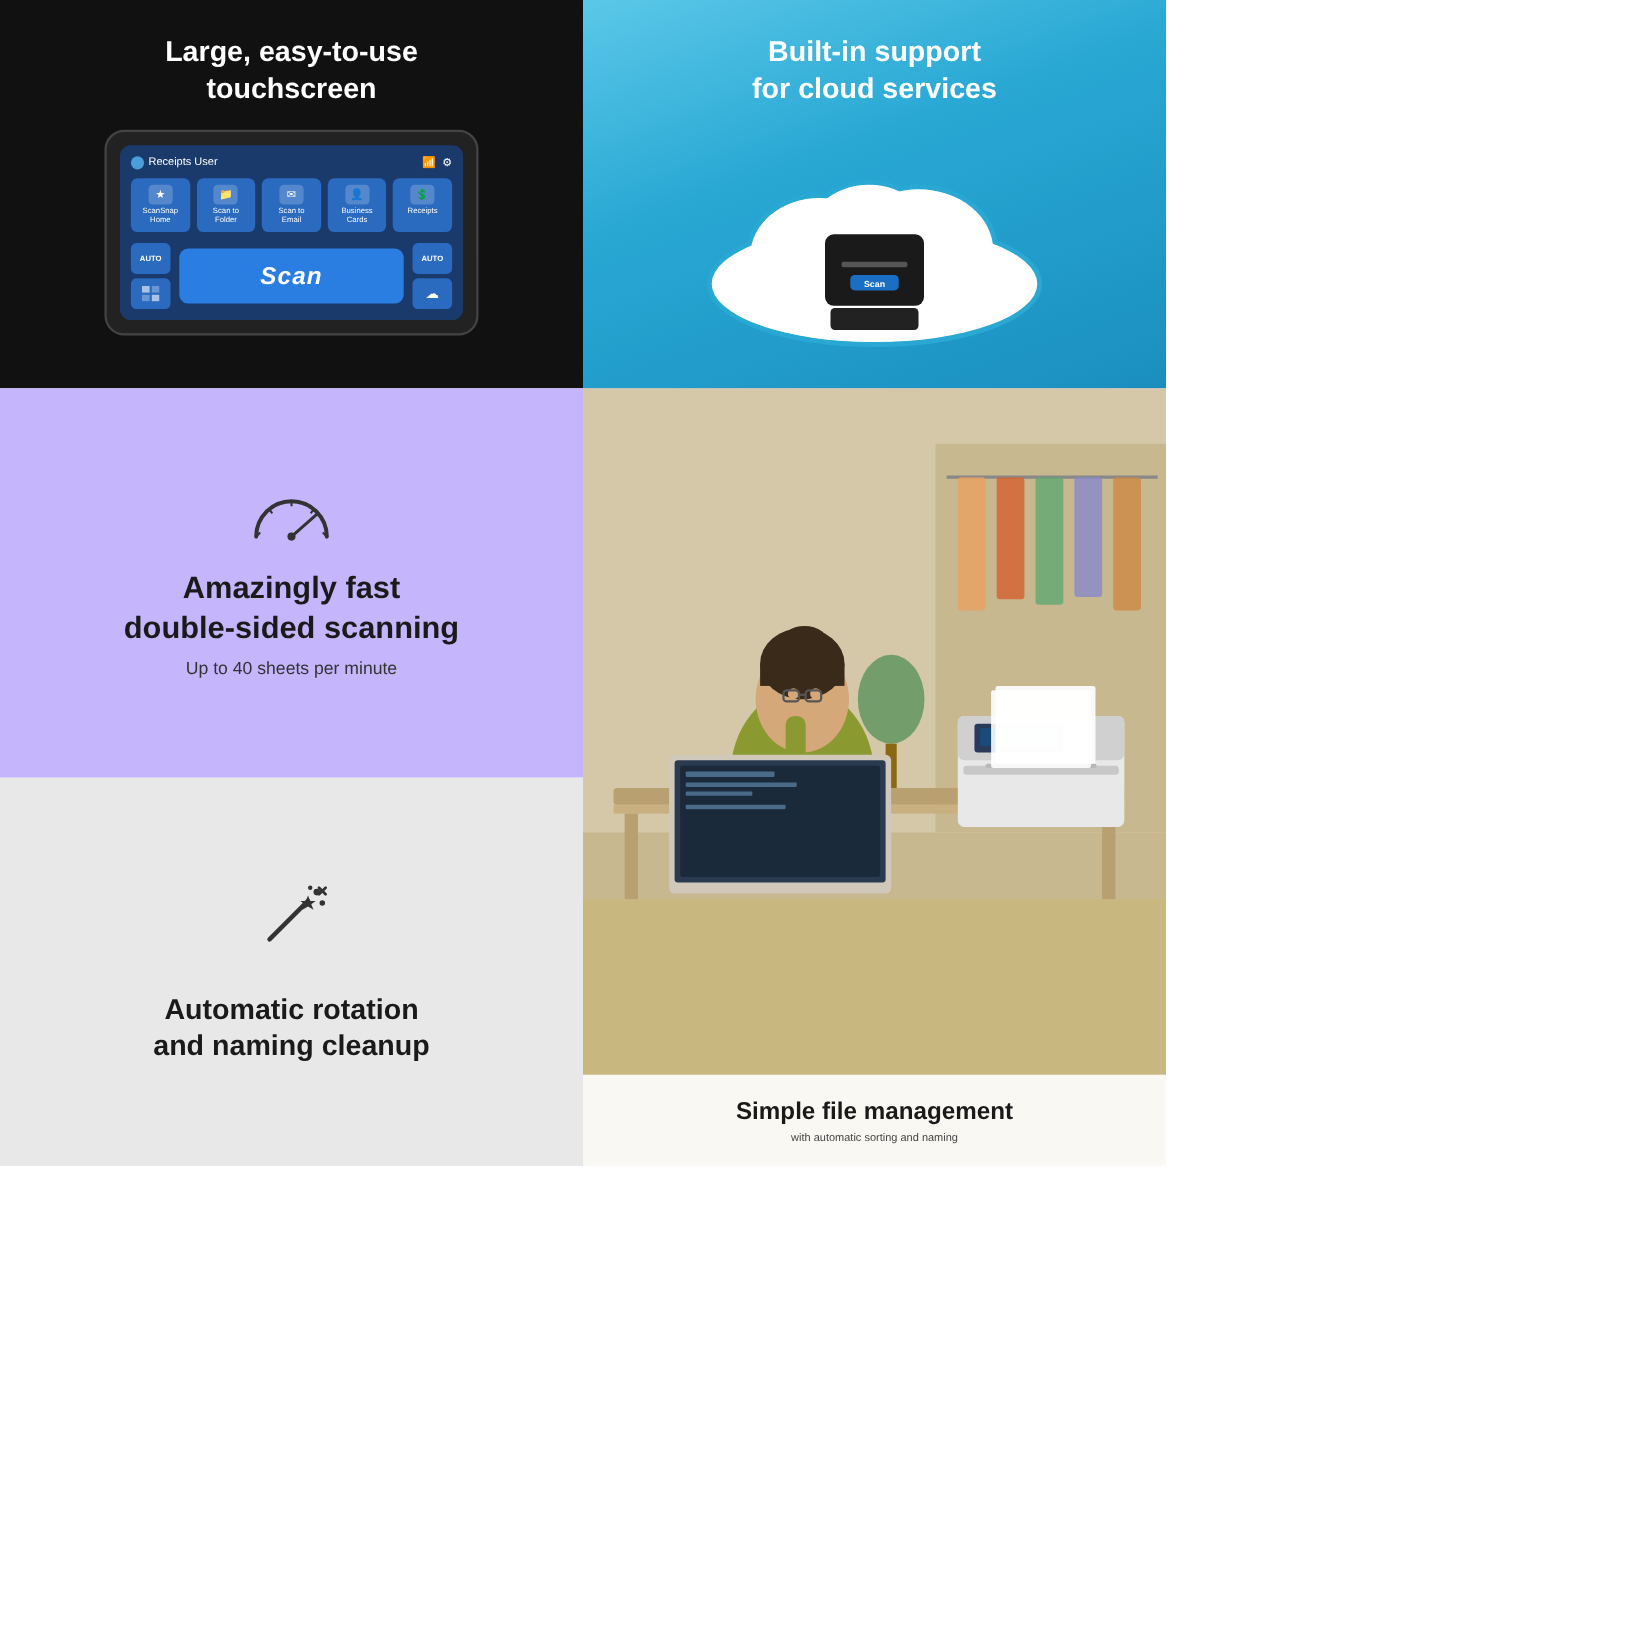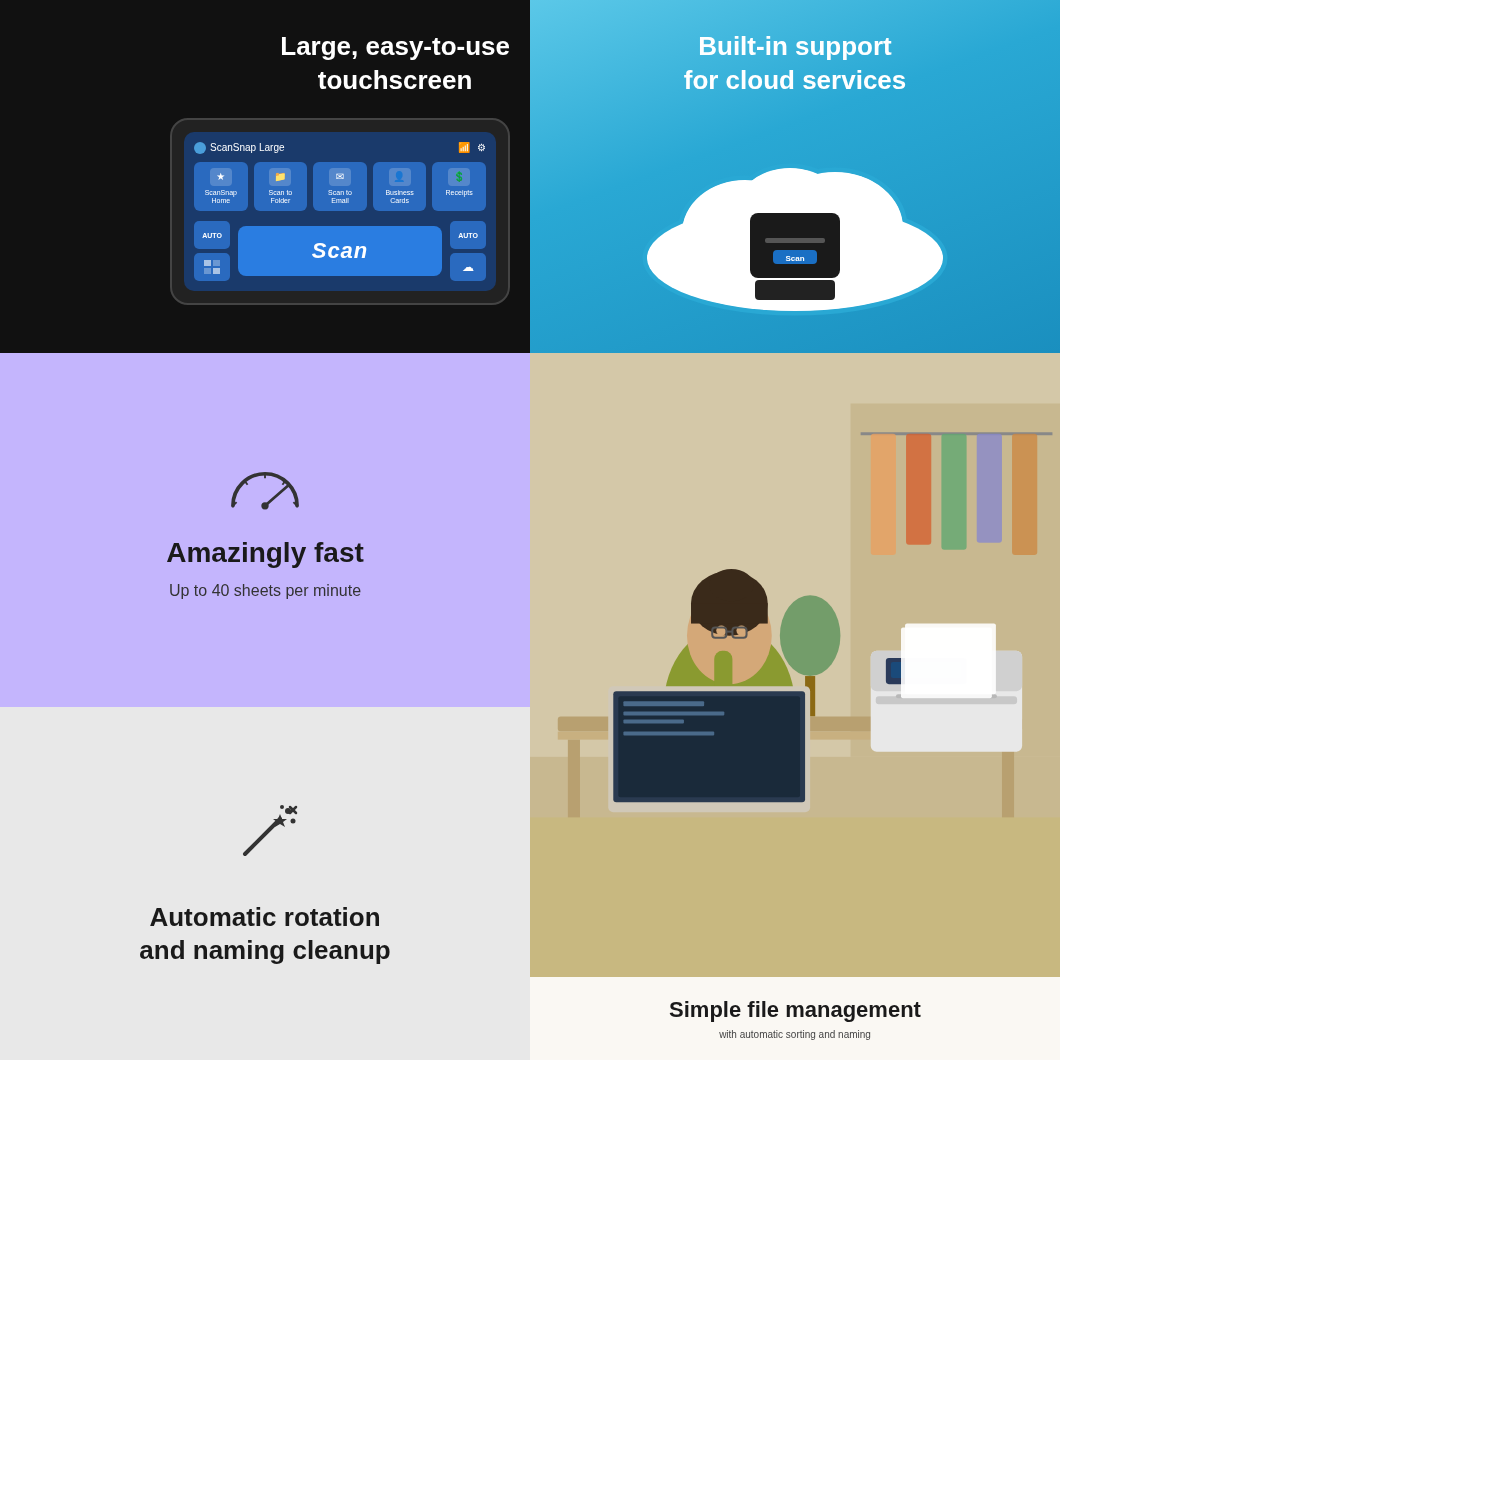--- a/index.html
+++ b/index.html
@@ -11,21 +11,21 @@
       display: grid;
       grid-template-columns: 1fr 1fr;
       grid-template-rows: 1fr 1fr 1fr;
       overflow: hidden;
     }
 
     .quadrant {
       position: relative;
       display: flex;
       flex-direction: column;
-      align-items: flex-end;
+      align-items: center;
       justify-content: flex-start;
       overflow: hidden;
     }
 
     
     .q-touchscreen {
       background: #111;
       grid-column: 1;
       grid-row: 1;
       padding: 30px 20px 20px;
@@ -274,21 +274,21 @@
 <div class="quadrant q-touchscreen">
   <div class="heading">
     <span>Large, easy-to-use</span><br>
     <span>touchscreen</span>
   </div>
   <div class="scanner-screen-wrap">
     <div class="screen">
       <div class="screen-header">
         <div class="screen-user">
           <div class="user-dot"></div>
-          <span>ScanSnap Large</span>
+          <span>Receipts User</span>
         </div>
         <div class="screen-icons">
           <span class="wifi-icon">📶</span>
           <span class="settings-icon">⚙</span>
         </div>
       </div>
       <div class="screen-buttons">
         <div class="screen-btn star">
           <div class="screen-btn-icon">★</div>
           <div class="screen-btn-label">ScanSnap<br>Home</div>
@@ -379,20 +379,21 @@
       <line x1="67" y1="23" x2="64" y2="27" stroke="#333" stroke-width="2"></line>
       <line x1="80" y1="50" x2="76" y2="46" stroke="#333" stroke-width="2"></line>
 
       <line x1="45" y1="50" x2="70" y2="28" stroke="#333" stroke-width="3" stroke-linecap="round"></line>
 
       <circle cx="45" cy="50" r="4" fill="#333"></circle>
     </svg>
   </div>
   <div class="heading">
     <span>Amazingly fast</span><br>
+    <span>double-sided scanning</span>
   </div>
   <div class="subtext">Up to 40 sheets per minute</div>
 </div>
 
 <div class="quadrant q-photo">
   <div class="person-desk-scene">
     <svg width="100%" height="100%" viewBox="0 0 530 700" preserveAspectRatio="xMidYMid slice">
 
       <rect x="0" y="0" width="530" height="700" fill="#c8b890"></rect>
 

